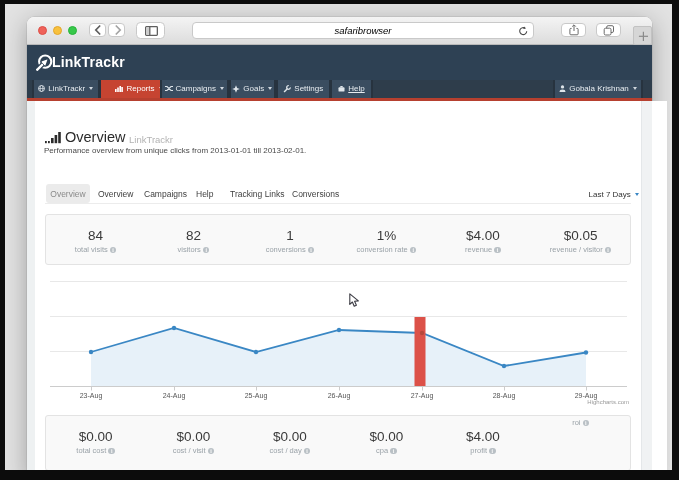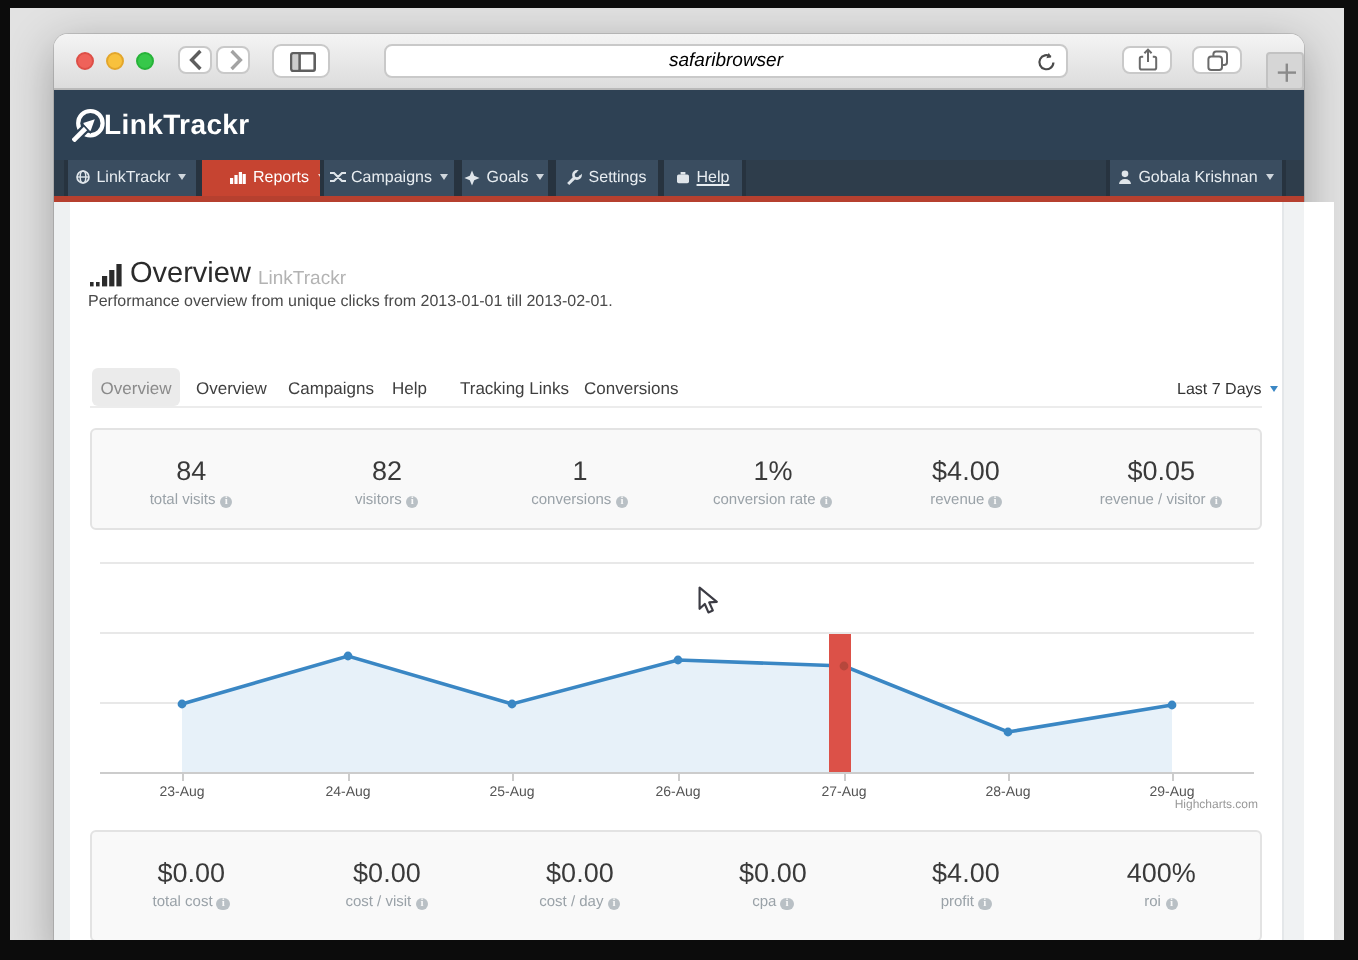--- a/index.html
+++ b/index.html
@@ -278,21 +278,20 @@
         </div>
       <div class="cell">
           <div class="val">$0.00</div>
           <div class="lab">cpa <span class="info">i</span></div>
         </div>
       <div class="cell">
           <div class="val">$4.00</div>
           <div class="lab">profit <span class="info">i</span></div>
         </div>
       <div class="cell">
-          <div class="val">400%</div>
           <div class="lab">roi <span class="info">i</span></div>
         </div>
     </div>
   </div>
 </div>
 <div style="position:absolute;left:0;top:0;width:4.5px;height:480px;background:#0c0c0c"></div>
 <div style="position:absolute;left:0;top:0;width:679px;height:4px;background:#0c0c0c"></div>
 <div style="position:absolute;left:672px;top:0;width:7px;height:480px;background:#0c0c0c"></div>
 <div style="position:absolute;left:0;top:470px;width:679px;height:10px;background:#0c0c0c"></div>
 

